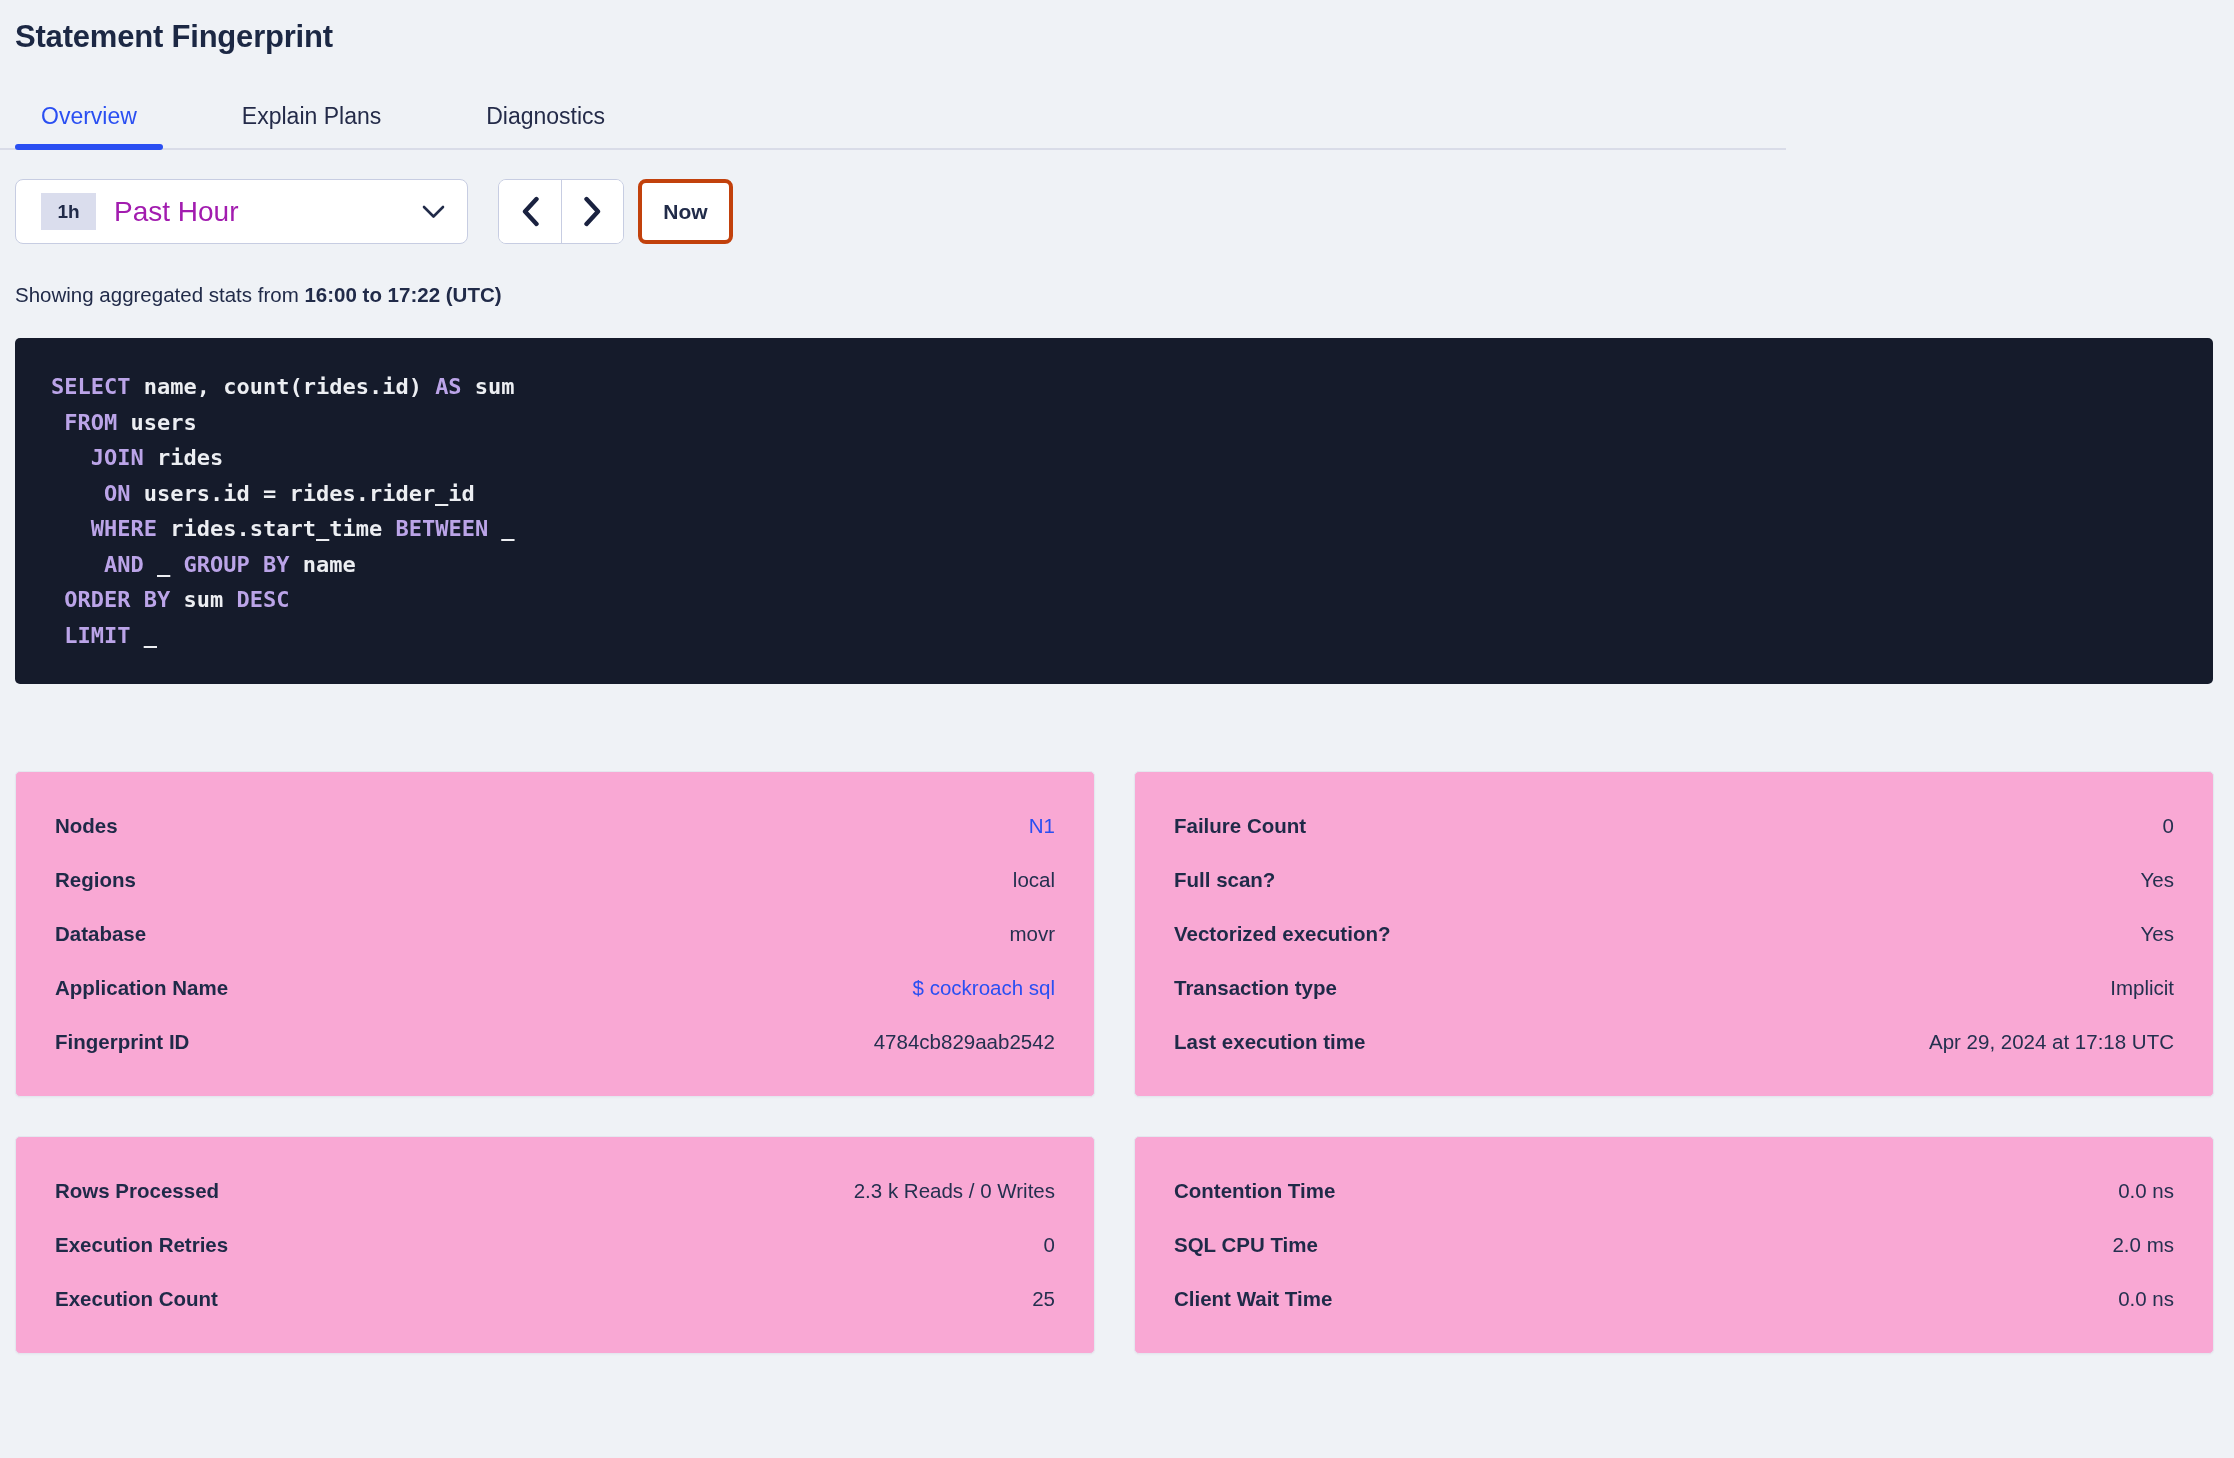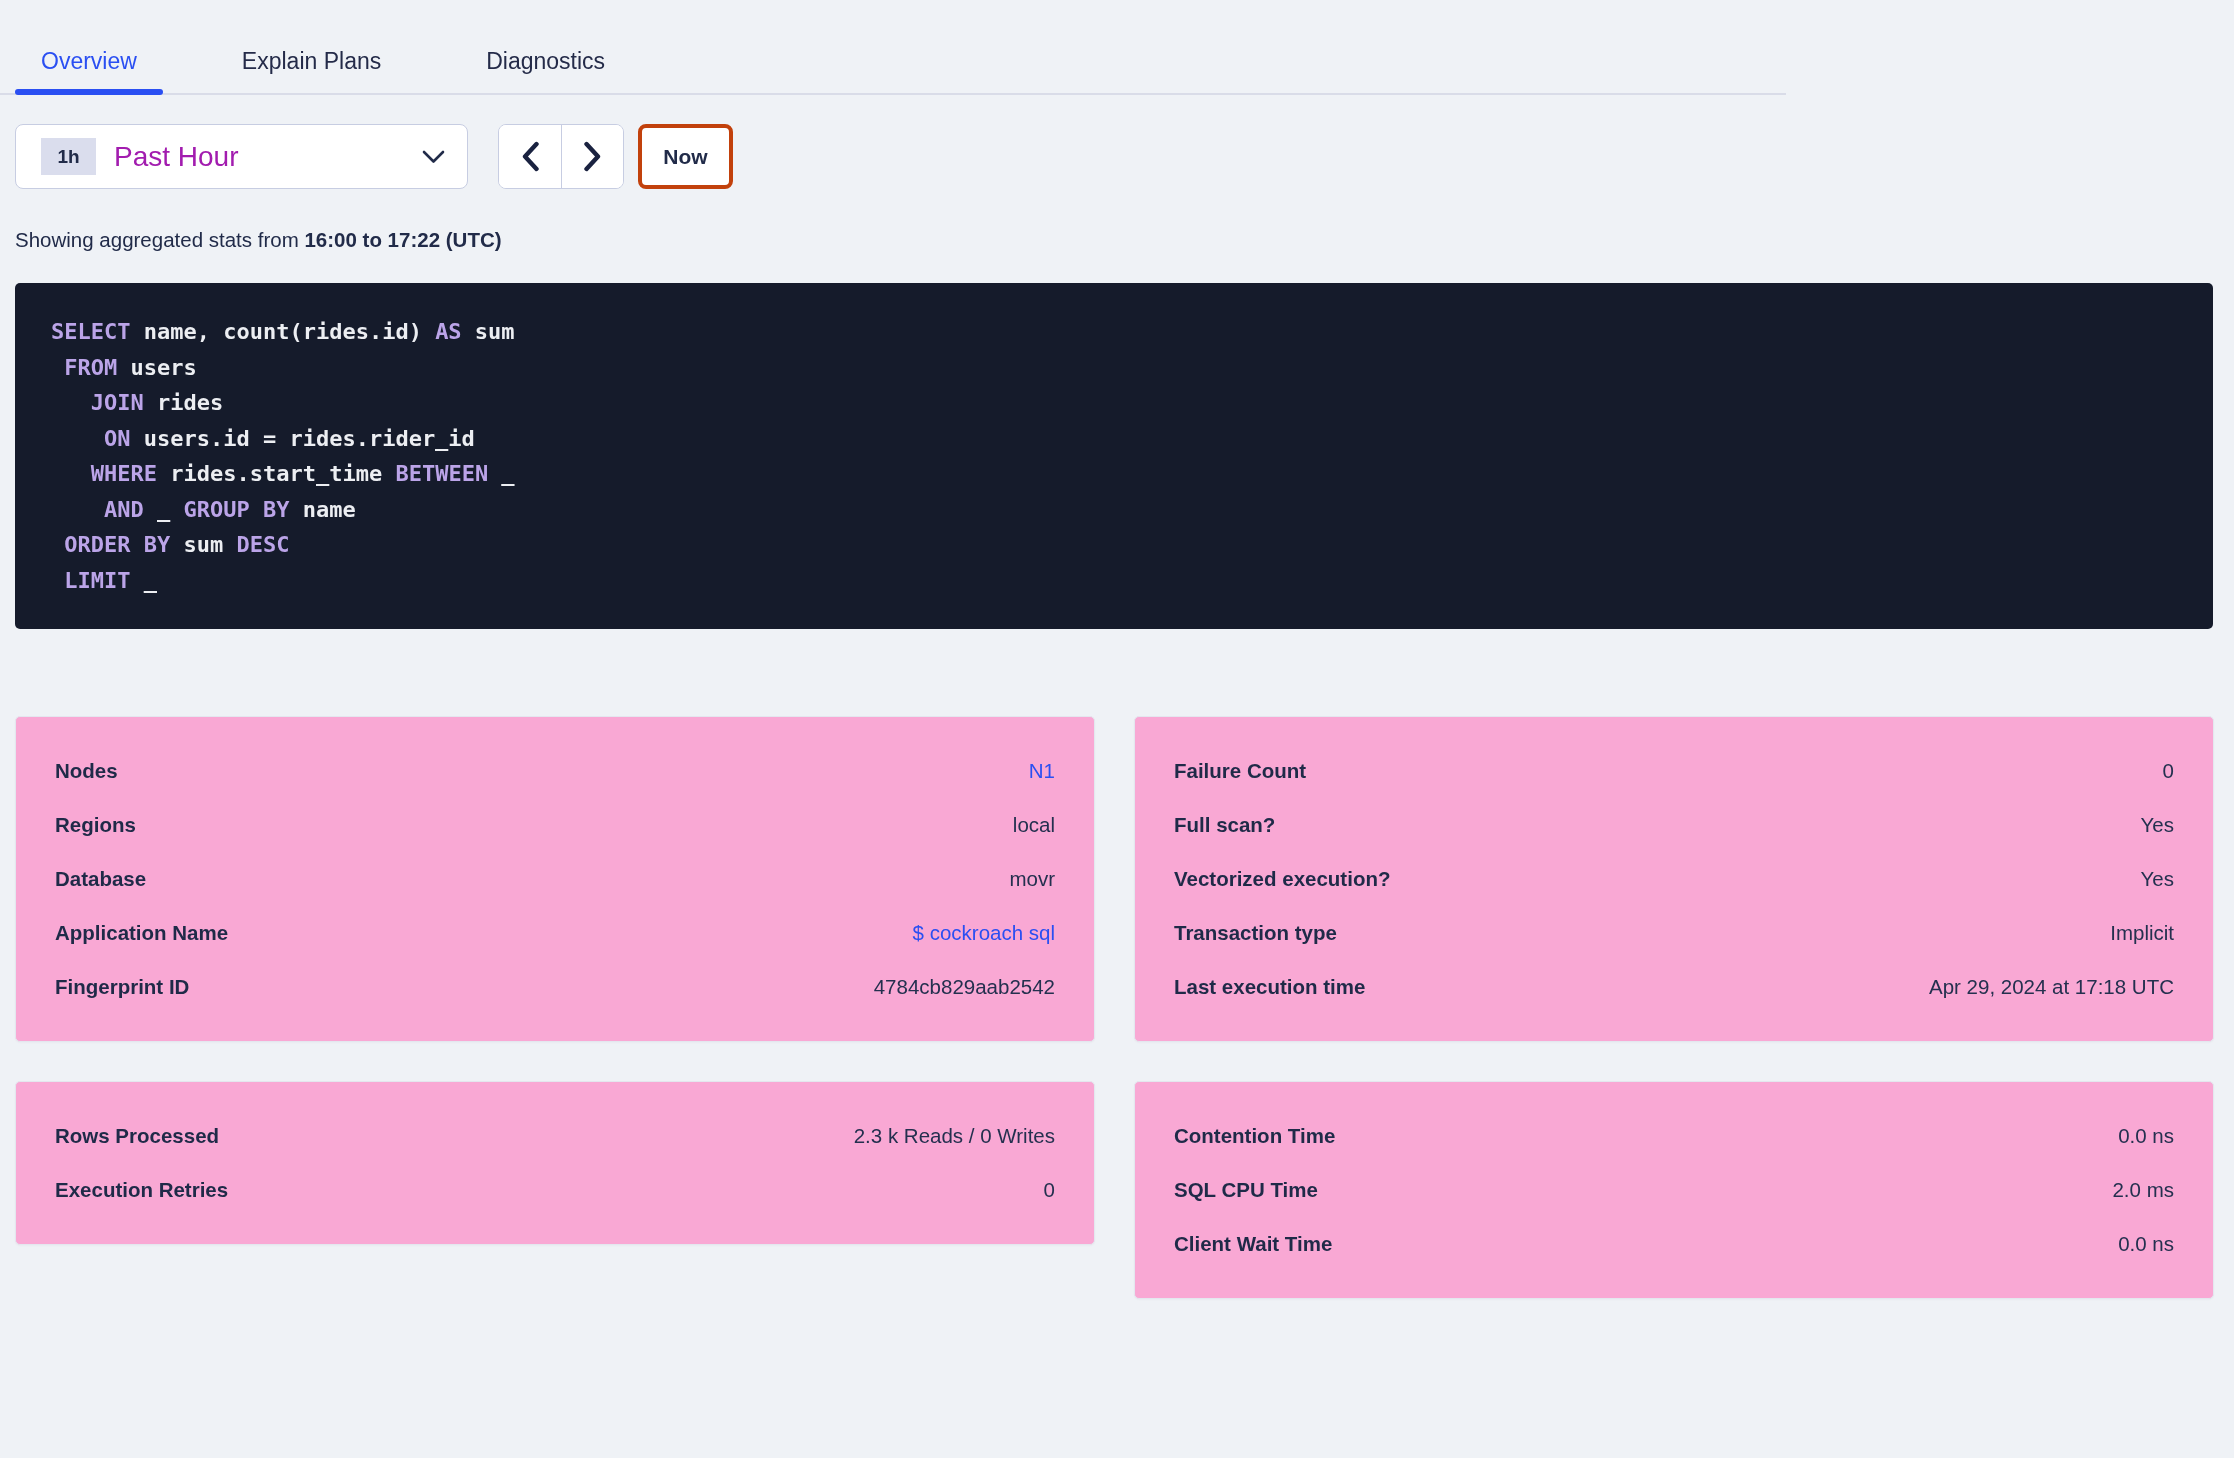--- a/index.html
+++ b/index.html
@@ -202,20 +202,21 @@
     line-height: 32px;
     color: #24304f;
     white-space: nowrap;
   }
 </style>
 </head>
 <body>
 
 <div class="page">
 
+  <h1 class="page-title">Statement Fingerprint</h1>
 
   <div class="tabbar" id="tabbar">
       <div class="tab active">Overview</div>
       <div class="tab">Explain Plans</div>
       <div class="tab">Diagnostics</div>
     </div>
 
   <div class="controls">
     <div class="dropdown">
       <span class="badge">1h</span>
@@ -302,20 +303,24 @@
   <div class="cards bottom" id="stats-cards">
     <div class="card" id="card-stats-left">
         <div class="c-row">
           <span class="lbl">Rows Processed</span>
           <span class="val">2.3 k Reads / 0 Writes</span>
         </div>
         <div class="c-row">
           <span class="lbl">Execution Retries</span>
           <span class="val">0</span>
         </div>
+        <div class="c-row">
+          <span class="lbl">Execution Count</span>
+          <span class="val">25</span>
+        </div>
       </div>
     <div class="card" id="card-stats-right">
         <div class="c-row">
           <span class="lbl">Contention Time</span>
           <span class="val">0.0 ns</span>
         </div>
         <div class="c-row">
           <span class="lbl">SQL CPU Time</span>
           <span class="val">2.0 ms</span>
         </div>

